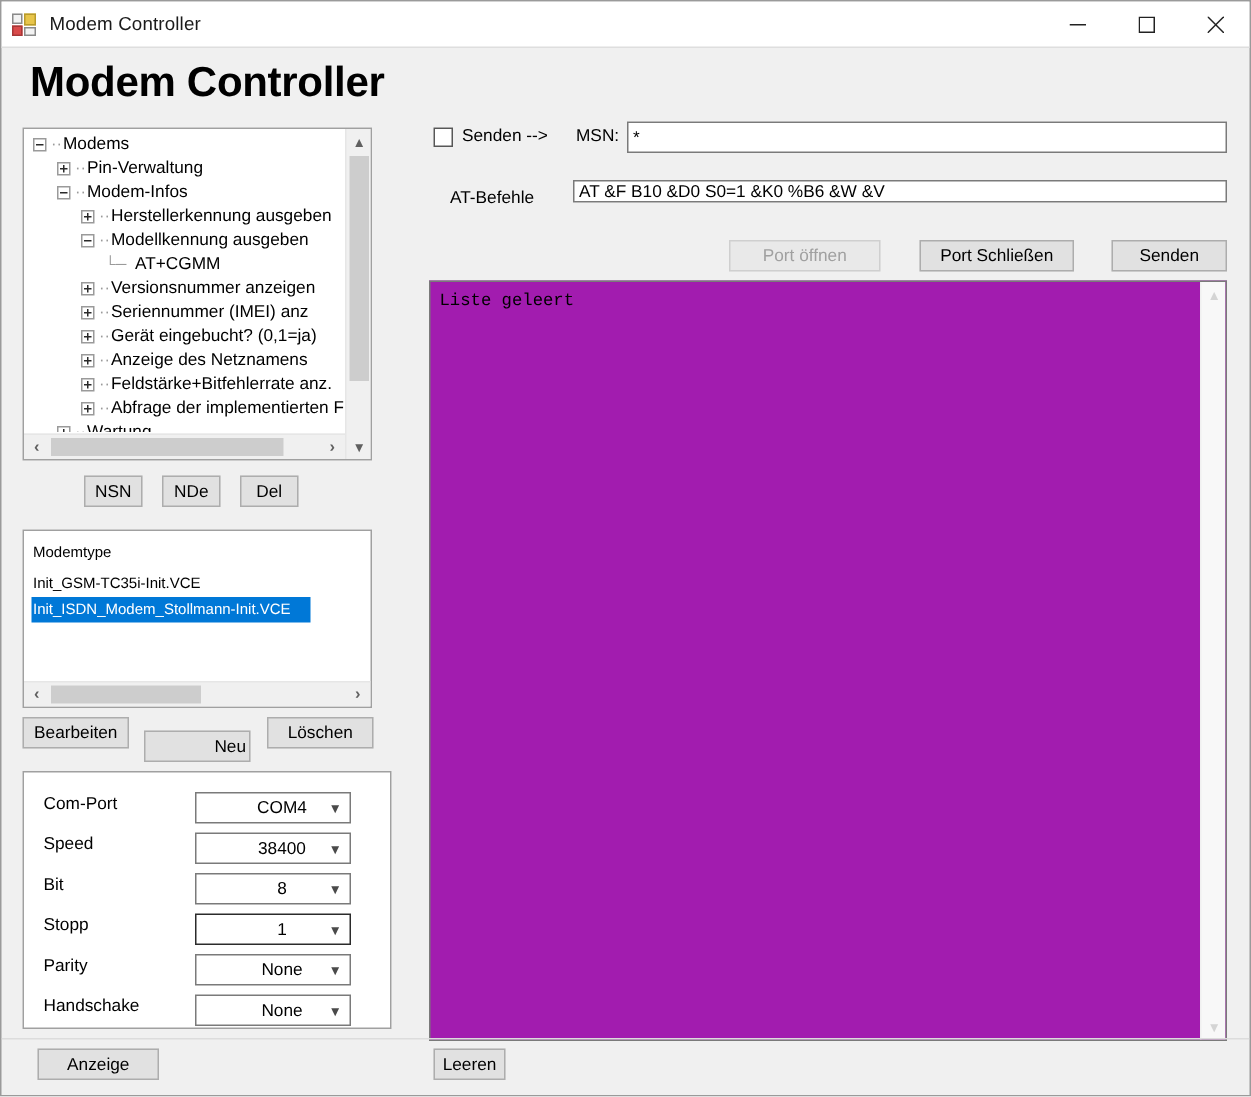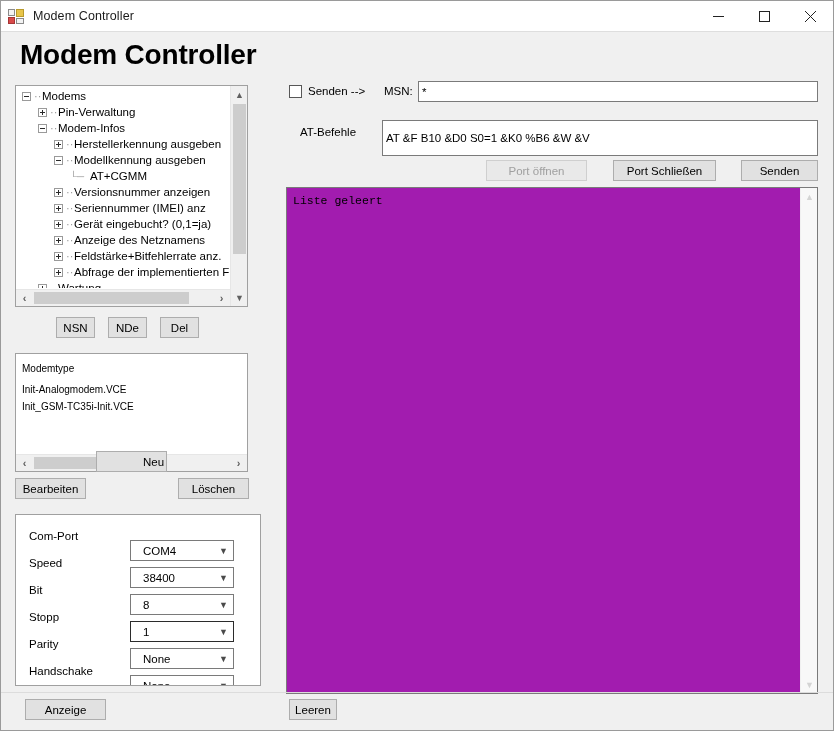--- a/index.html
+++ b/index.html
@@ -145,24 +145,24 @@
     height: 17px; font-size: 10px; color: #000;
     display: flex; align-items: center; padding-left: 6px; white-space: nowrap;
   }
   .ml-row.selected { background: #0078d7; color: #ffffff; }
 
   
   #settings { left: 14px; top: 513px; width: 246px; height: 172px; }
   .set-row { position: absolute; left: 0; width: 100%; height: 27px; }
   .set-label { position: absolute; left: 13px; top: 6px; font-size: 11.5px; color: #000; text-align: right; }
   .combo {
-    position: absolute; left: 114px; top: 16px; width: 104px; height: 21px;
+    position: absolute; left: 114px; top: 4px; width: 104px; height: 21px;
     background: #fff; border: 1px solid #7a7a7a;
     font-size: 11.5px; color: #000;
-    display: flex; align-items: center; padding-left: 12px;
+    display: flex; align-items: center; padding-left: 12px; justify-content: center;
   }
   .combo.focused { border: 1px solid #2b2b2b; }
   .combo .chev {
     position: absolute; right: 5px; top: 50%; transform: translateY(-50%);
     color: #4a4a4a; font-size: 9px;
   }
 
   
   .cb {
     width: 13px; height: 13px; background: #fff; border: 1px solid #575757;
@@ -297,32 +297,32 @@
     </div>
   </div>
 
   <div class="btn" style="position:absolute;left:55px;top:316px;width:39px;height:21px;">NSN</div>
   <div class="btn" style="position:absolute;left:107px;top:316px;width:39px;height:21px;">NDe</div>
   <div class="btn" style="position:absolute;left:159px;top:316px;width:39px;height:21px;">Del</div>
 
   <div class="panel" id="modemlist">
     <div style="position:absolute;left:0;top:6px;right:0;" id="ml-inner">
         <div class="ml-row" style="margin-bottom: 4px;">Modemtype</div>
-        <div class="ml-row">Init-Analogmodem.VCE</div>
         <div class="ml-row">Init_GSM-TC35i-Init.VCE</div>
+        <div class="ml-row selected" style="margin-left: 5px; padding-left: 1px; width: 186px;">Init_ISDN_Modem_Stollmann-Init.VCE</div>
       </div>
     <div class="hsb">
       <div class="arrow left">‹</div>
       <div class="thumb" style="left:18px; width:100px;"></div>
       <div class="arrow right">›</div>
     </div>
   </div>
 
   <div class="btn" style="position:absolute;left:14px;top:477px;width:71px;height:21px;">Bearbeiten</div>
-  <div class="btn" style="position:absolute;left:95px;top:450px;width:71px;height:21px;padding-left:44px;">Neu</div>
+  <div class="btn" style="position:absolute;left:95px;top:486px;width:71px;height:21px;padding-left:44px;">Neu</div>
   <div class="btn" style="position:absolute;left:177px;top:477px;width:71px;height:21px;">Löschen</div>
 
   <div class="panel" id="settings">
     <div id="set-inner">
         <div class="set-row" style="top: 9px;">
           <div class="set-label">Com-Port</div>
           <div class="combo">
             <span>COM4</span>
             <span class="chev">▼</span>
           </div>
@@ -364,21 +364,21 @@
         </div>
       </div>
   </div>
 
   <div class="cb" style="left:288px;top:84px;"></div>
   <div class="label" style="left:307px;top:84px;">Senden --&gt;</div>
   <div class="label" style="left:383px;top:84px;">MSN:</div>
   <div class="field" style="position:absolute;left:417px;top:80px;width:400px;height:21px;">*</div>
 
   <div class="label" style="left:299px;top:125px;">AT-Befehle</div>
-  <div class="field" style="position:absolute;left:381px;top:119px;width:436px;height:36px;">AT &amp;F B10 &amp;D0 S0=1 &amp;K0 %B6 &amp;W &amp;V</div>
+  <div class="field" style="position:absolute;left:381px;top:119px;width:436px;height:15px;">AT &amp;F B10 &amp;D0 S0=1 &amp;K0 %B6 &amp;W &amp;V</div>
 
   <div class="btn disabled" style="position:absolute;left:485px;top:159px;width:101px;height:21px;">Port öffnen</div>
   <div class="btn" style="position:absolute;left:612px;top:159px;width:103px;height:21px;">Port Schließen</div>
   <div class="btn" style="position:absolute;left:740px;top:159px;width:77px;height:21px;">Senden</div>
 
   <div class="panel" id="output">
     <div class="out-text">Liste geleert</div>
     <div class="vsb disabled">
       <div class="arrow up">▲</div>
       <div class="arrow down">▼</div>

